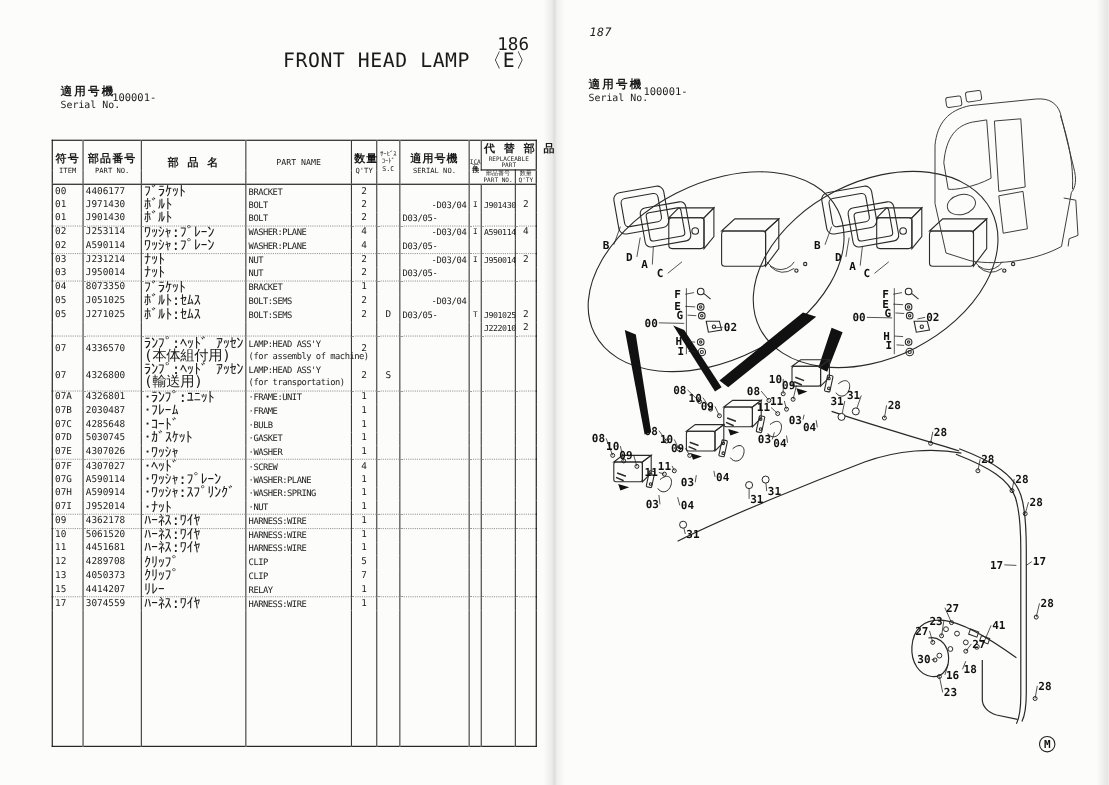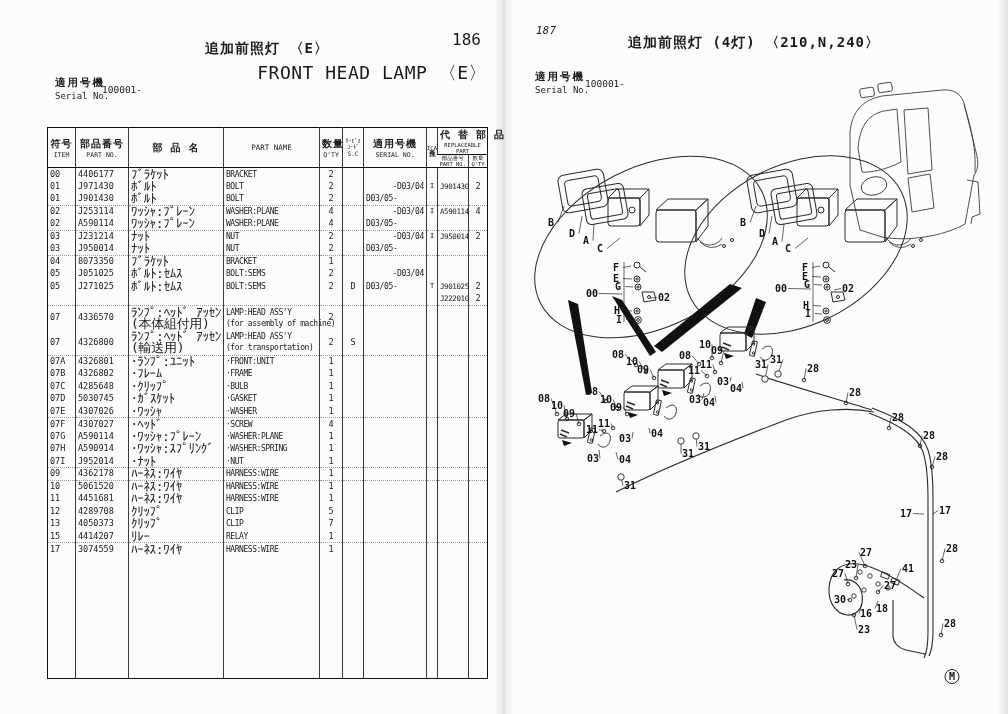--- a/index.html
+++ b/index.html
@@ -52,21 +52,20 @@
 </head>
 <body>
 
 <div class="abs gutter"></div>
 <div class="abs edge-r"></div>
 
 <div class="abs" style="left:452px;top:30px;">186</div>
 <div class="abs pagenum" style="left:452px;top:30px;"></div>
 
 <div class="abs title-block" style="left:47px;top:40px;width:440px;">
-  <div class="title-jp">追加前照灯 〈E〉</div>
   <div class="title-en">FRONT HEAD LAMP 〈E〉</div>
 </div>
 
 <div class="abs" style="left:55px;top:76px;">
   <div class="serial-jp">適用号機</div>
   <div class="serial-en">Serial No.</div>
 </div>
 <div class="abs serial-val" style="left:102px;top:84px;">100001-</div>
 
 <div class="abs" style="left:47px;top:127px;">
@@ -346,50 +345,50 @@
           <td class="rep"></td>
           <td class="c"></td>
         </tr>
         <tr>
           <td>07A</td>
           <td>4326801</td>
           <td class="jpname">
             <div>･ﾗﾝﾌﾟ:ﾕﾆｯﾄ</div>
           </td>
           <td class="pname">
-            <div>·FRONT:UNIT</div>
+            <div>·FRAME:UNIT</div>
           </td>
           <td class="c">1</td>
           <td class="c"></td>
           <td class="ser"></td>
           <td class="c" style="font-size:7px"></td>
           <td class="rep"></td>
           <td class="c"></td>
         </tr>
         <tr>
           <td>07B</td>
-          <td>4326802</td>
+          <td>2030487</td>
           <td class="jpname">
             <div>･ﾌﾚｰﾑ</div>
           </td>
           <td class="pname">
             <div>·FRAME</div>
           </td>
           <td class="c">1</td>
           <td class="c"></td>
           <td class="ser"></td>
           <td class="c" style="font-size:7px"></td>
           <td class="rep"></td>
           <td class="c"></td>
         </tr>
         <tr>
           <td>07C</td>
           <td>4285648</td>
           <td class="jpname">
-            <div>･ｸﾘｯﾌﾟ</div>
+            <div>･ｺｰﾄﾞ</div>
           </td>
           <td class="pname">
             <div>·BULB</div>
           </td>
           <td class="c">1</td>
           <td class="c"></td>
           <td class="ser"></td>
           <td class="c" style="font-size:7px"></td>
           <td class="rep"></td>
           <td class="c"></td>
@@ -616,21 +615,20 @@
         </tr>
       </tbody>
   </table>
 </div>
 
 <div class="abs footer-code" style="left:386px;top:720px;">P166-1-7</div>
 
 <div class="abs pagenum" style="left:536px;top:24px;">187</div>
 
 <div class="abs title-block" style="left:534px;top:34px;width:440px;">
-  <div class="title-jp">追加前照灯 (4灯) 〈210,N,240〉</div>
 </div>
 
 <div class="abs" style="left:535px;top:70px;">
   <div class="serial-jp">適用号機</div>
   <div class="serial-en">Serial No.</div>
 </div>
 <div class="abs serial-val" style="left:585px;top:78px;">100001-</div>
 
 <svg id="diagram" class="abs" style="left:504px;top:0;" width="504" height="714" viewBox="0 0 504 714">
   <defs>

